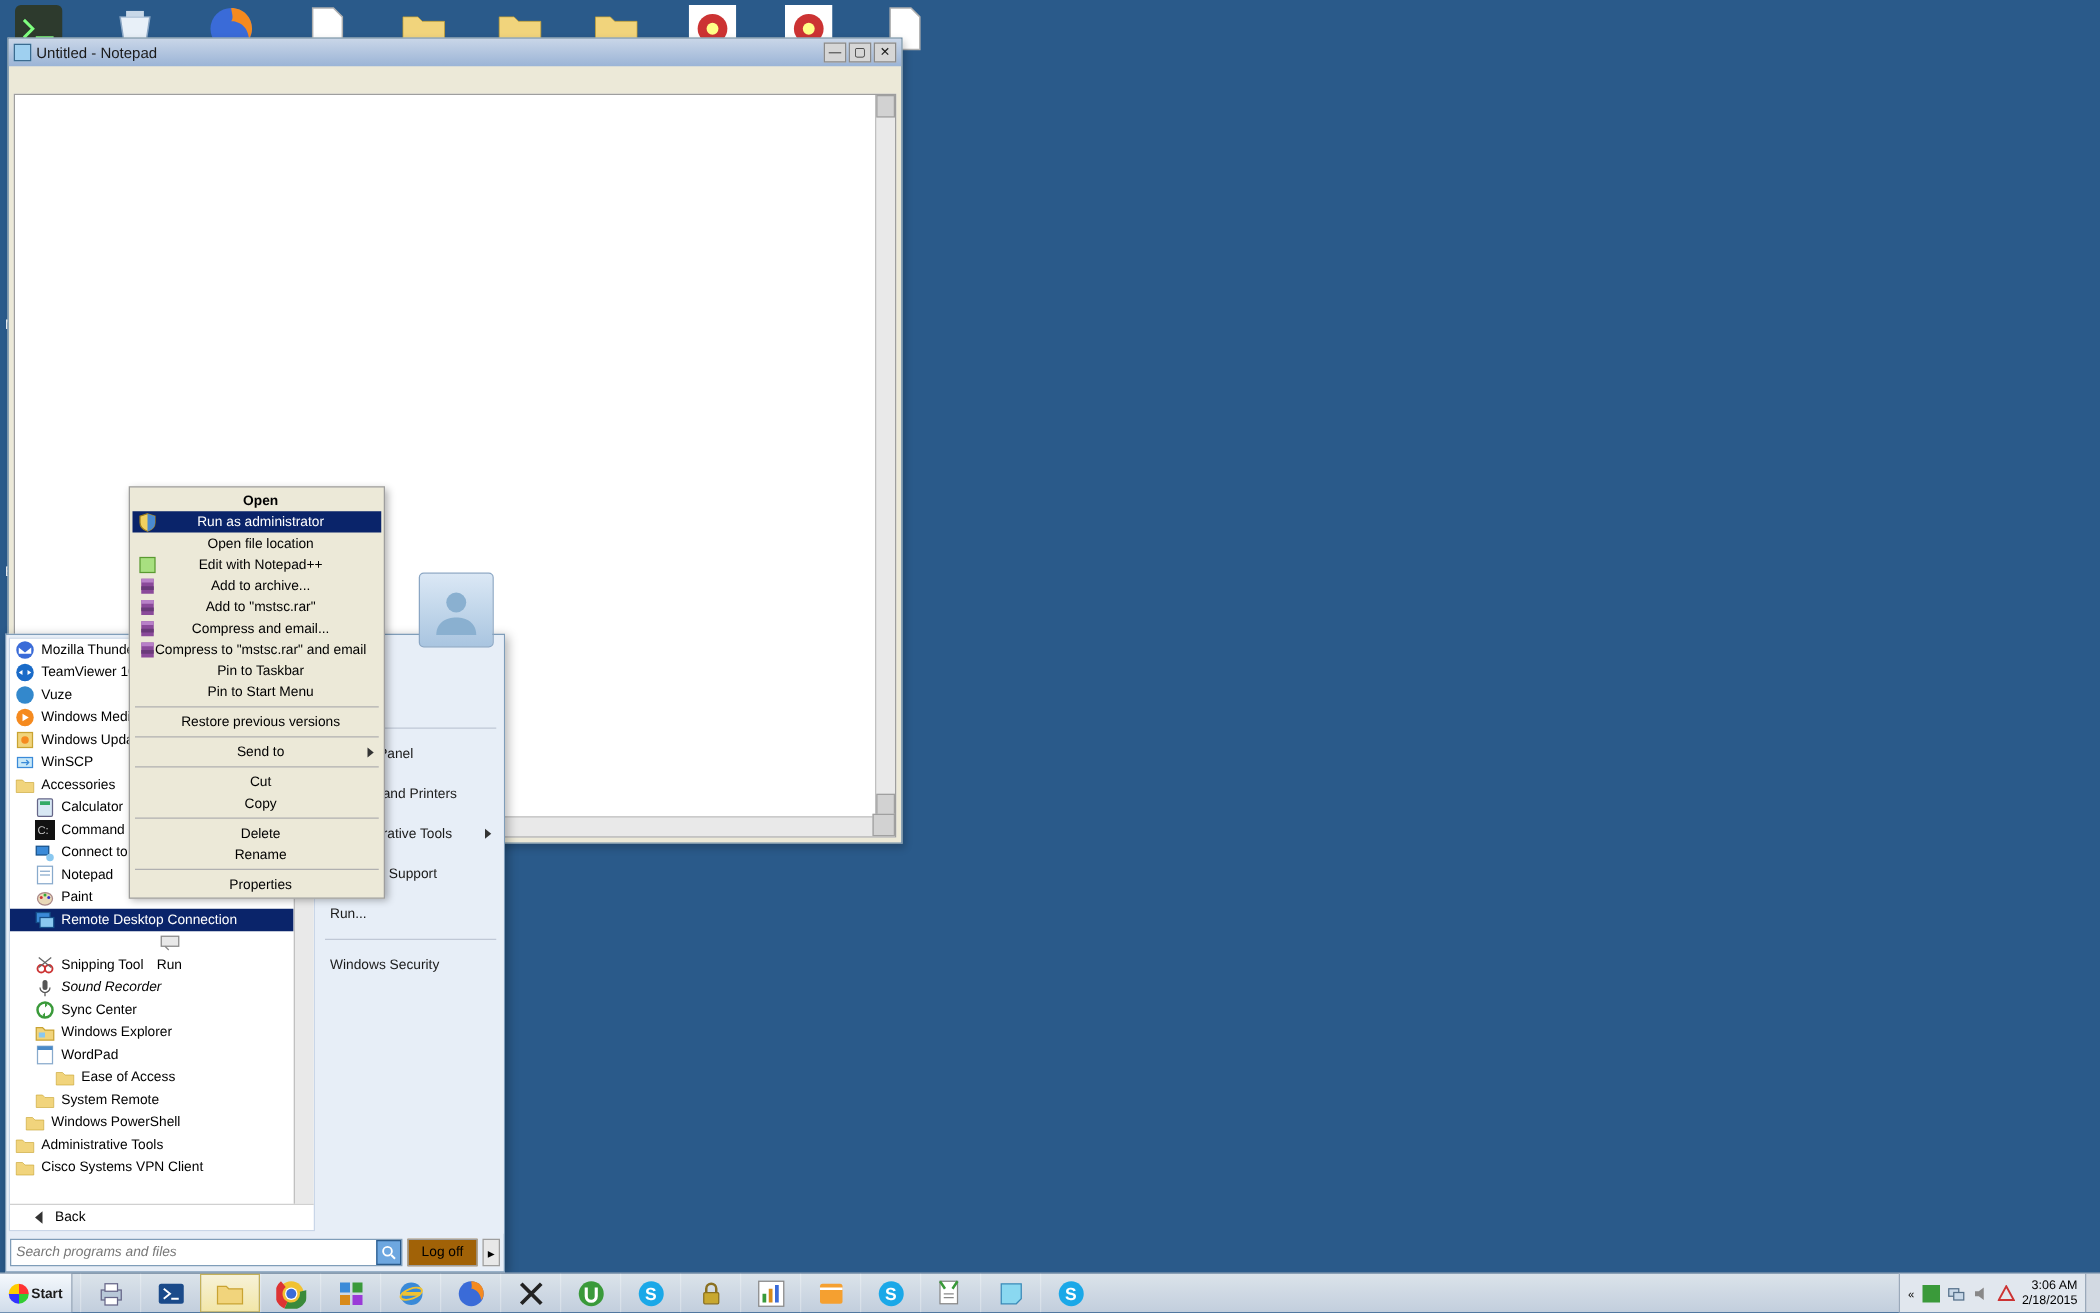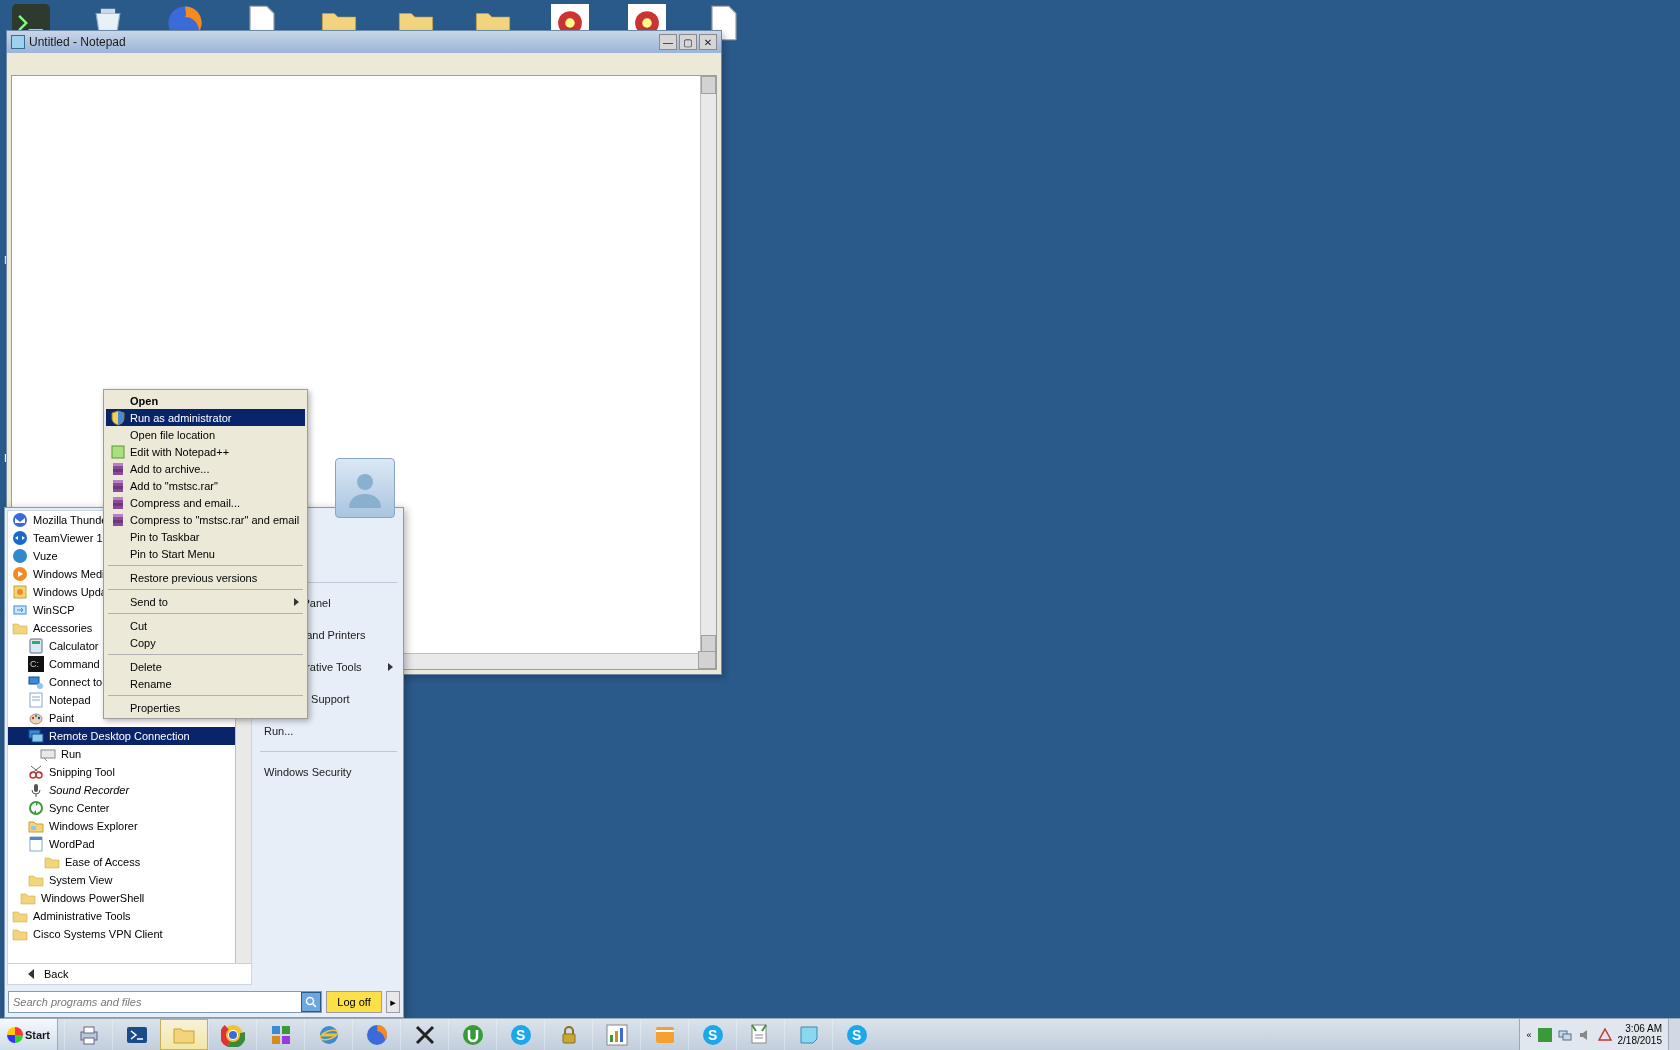--- a/index.html
+++ b/index.html
@@ -41,41 +41,41 @@
 .sm-list { flex: 1; overflow: hidden; }
 .sm-item { display: flex; align-items: center; height: 18px; padding: 0 4px; gap: 5px; white-space: nowrap; color: #000; }
 .sm-item .ic { width: 16px; height: 16px; flex-shrink: 0; display: flex; align-items: center; justify-content: center; }
 .sm-item.sel { background: #0a246a; color: #fff; }
 .sm-item.folder .ic svg path.fld { fill: #f1d47c; }
 .sm-back { height: 22px; border-top: 1px solid #d0d0d0; display: flex; align-items: center; padding: 0 20px; gap: 10px; }
 .sm-arrow { width: 0; height: 0; border-top: 5px solid transparent; border-bottom: 5px solid transparent; border-right: 6px solid #333; }
 .sm-search-row { display: flex; align-items: center; padding: 3px; gap: 4px; height: 30px; }
 .sm-search { flex: 1; height: 22px; border: 1px solid #7f9db9; padding: 0 4px; font-style: italic; color: #777; background: #fff; display: flex; align-items: center; position: relative; }
 .sm-search .mag { width: 20px; height: 20px; background: #6da7e0; border: 1px solid #2a5a8a; position: absolute; right: 0; top: 0; display: flex; align-items: center; justify-content: center; }
-.sm-logoff { width: 56px; height: 22px; border: 1px solid #9e9e9e; background: #fde047; display: flex; align-items: center; justify-content: center; padding: 0 4px; position: relative; }
+.sm-logoff { width: 56px; height: 22px; border: 1px solid #9e9e9e; background: #a16207; display: flex; align-items: center; justify-content: center; padding: 0 4px; position: relative; }
 .sm-logoff-arrow { width: 14px; height: 22px; border: 1px solid #9e9e9e; background: #e8e8e8; display:flex; align-items:center; justify-content:center; }
 .sm-right { flex: 1; background: #e7eef7; padding: 6px 0; position: relative; }
 .sm-right-item { height: 32px; display: flex; align-items: center; padding: 0 10px; color: #1a1a1a; justify-content: space-between; }
 .sm-right-sep { height: 1px; background: #c0c8d6; margin: 4px 6px; }
 .sm-avatar { position: absolute; top: -50px; right: 8px; width: 60px; height: 60px; border: 1px solid #8aa6c4; background: linear-gradient(#dbe8f5,#a9c5e0); border-radius: 4px; display:flex; align-items:center; justify-content:center; }
 .sm-right-item .arr { width:0; height:0; border-top:4px solid transparent; border-bottom:4px solid transparent; border-left:5px solid #333; }
 
 
 .sm-list-scroll { width: 16px; background: #e9e9e9; border-left: 1px solid #c0c0c0; }
 .sm-list-wrap { display: flex; height: 100%; }
 .sm-list-scroll .nub { width: 14px; height: 30px; background: #c8c8c8; border: 1px solid #888; margin: 60px auto 0; }
 .sm-list-scroll .ab { width: 14px; height: 14px; background: #c8c8c8; border: 1px solid #888; margin: 0 auto; }
 
 
 .ctx {
   position: absolute; left: 103px; top: 389px; width: 205px;
   background: #ece9d8; border: 1px solid #9e9e9e; box-shadow: 2px 2px 6px rgba(0,0,0,.3);
   padding: 2px 2px;
 }
-.ctx-item { height: 17px; display: flex; align-items: center; padding: 0 18px 0 24px; position: relative; white-space: nowrap; }
+.ctx-item { height: 17px; display: flex; align-items: center; padding: 0 18px 0 24px; position: relative; white-space: nowrap; justify-content: center; }
 .ctx-item.bold { font-weight: 700; }
 .ctx-item.sel { background: #0a246a; color: #fff; }
 .ctx-item .cic { position: absolute; left: 4px; width: 16px; height: 16px; display: flex; align-items: center; justify-content: center; }
 .ctx-sep { height: 1px; background: #b0b0b0; margin: 3px 2px; }
 .ctx-item .arr { position: absolute; right: 6px; width:0; height:0; border-top:4px solid transparent; border-bottom:4px solid transparent; border-left:5px solid #333; }
 
 
 .taskbar { position: absolute; left: 0; right: 0; bottom: 0; height: 32px; background: linear-gradient(#dbe3ea,#c2cedd); border-top: 1px solid #9aa9ba; display: flex; align-items: stretch; }
 .start-btn { width: 58px; display: flex; align-items: center; justify-content: center; gap: 2px; background: linear-gradient(#f5f9fd,#d0dcea); border-right: 1px solid #9aa9ba; font-weight: 700; color: #1a1a1a; }
 .orb { width: 16px; height: 16px; border-radius: 50%; background: conic-gradient(#f33 0 25%, #3c3 0 50%, #33f 0 75%, #fc0 0); }
@@ -289,21 +289,21 @@
             </div>
             <div class="sm-item sel" style="padding-left: 20px;">
               <span class="ic">
                 <svg width="16" height="16" viewBox="0 0 16 16">
                   <rect x="1" y="2" width="11" height="8" fill="#3a8ad8" stroke="#15508a"></rect>
                   <rect x="4" y="6" width="11" height="8" fill="#8ac8f0" stroke="#15508a"></rect>
                 </svg>
               </span>
               <span>Remote Desktop Connection</span>
             </div>
-            <div class="sm-item" style="padding-left: 32px;">
+            <div class="sm-item" style="padding-left: 32px; flex-direction: column;">
               <span class="ic">
                 <svg width="16" height="16" viewBox="0 0 16 16">
                   <rect x="1" y="4" width="14" height="8" fill="#e8e8e8" stroke="#888"></rect>
                   <path d="M4 12l3 3" stroke="#888"></path>
                 </svg>
               </span>
               <span>Run</span>
             </div>
             <div class="sm-item" style="padding-left: 20px;">
               <span class="ic">
@@ -358,21 +358,21 @@
                 </svg>
               </span>
               <span>Ease of Access</span>
             </div>
             <div class="sm-item folder" style="padding-left: 20px;">
               <span class="ic">
                 <svg width="16" height="16" viewBox="0 0 16 16">
                   <path class="fld" d="M1 4h5l2 2h7v8H1z" fill="#f1d47c" stroke="#c9a332" stroke-width=".5"></path>
                 </svg>
               </span>
-              <span>System View</span>
+              <span>System Remote</span>
             </div>
             <div class="sm-item folder" style="padding-left: 12px;">
               <span class="ic">
                 <svg width="16" height="16" viewBox="0 0 16 16">
                   <path class="fld" d="M1 4h5l2 2h7v8H1z" fill="#f1d47c" stroke="#c9a332" stroke-width=".5"></path>
                 </svg>
               </span>
               <span>Windows PowerShell</span>
             </div>
             <div class="sm-item folder">

